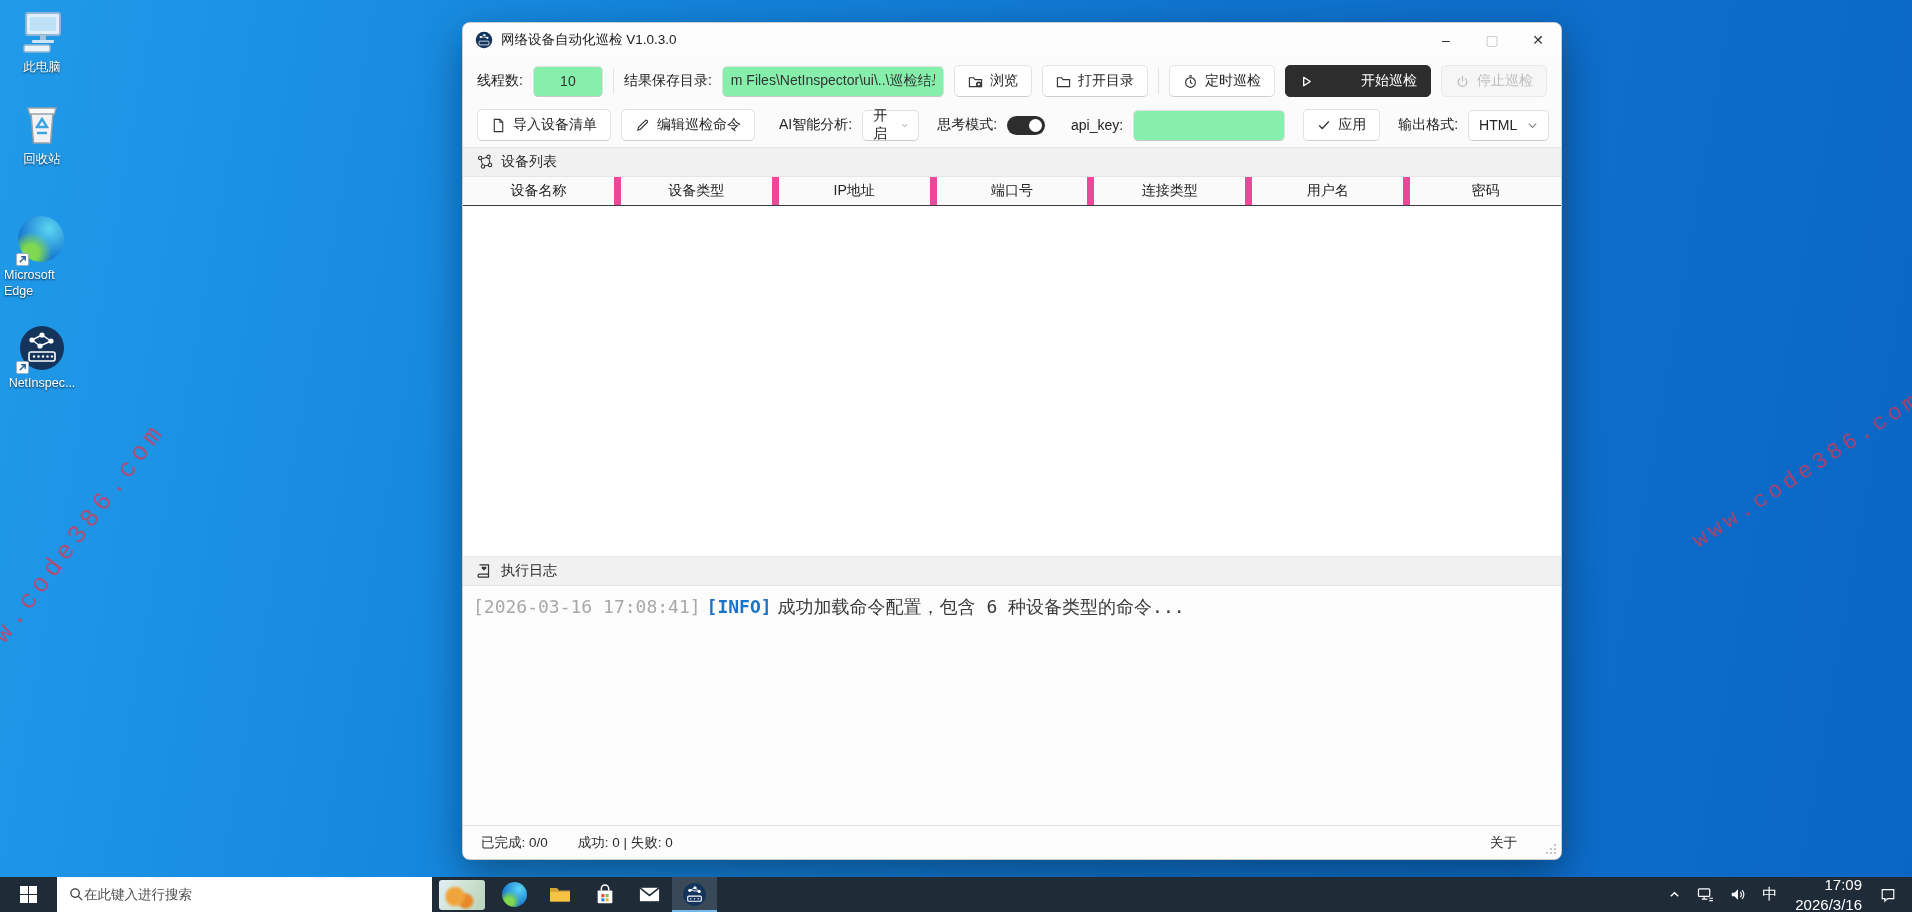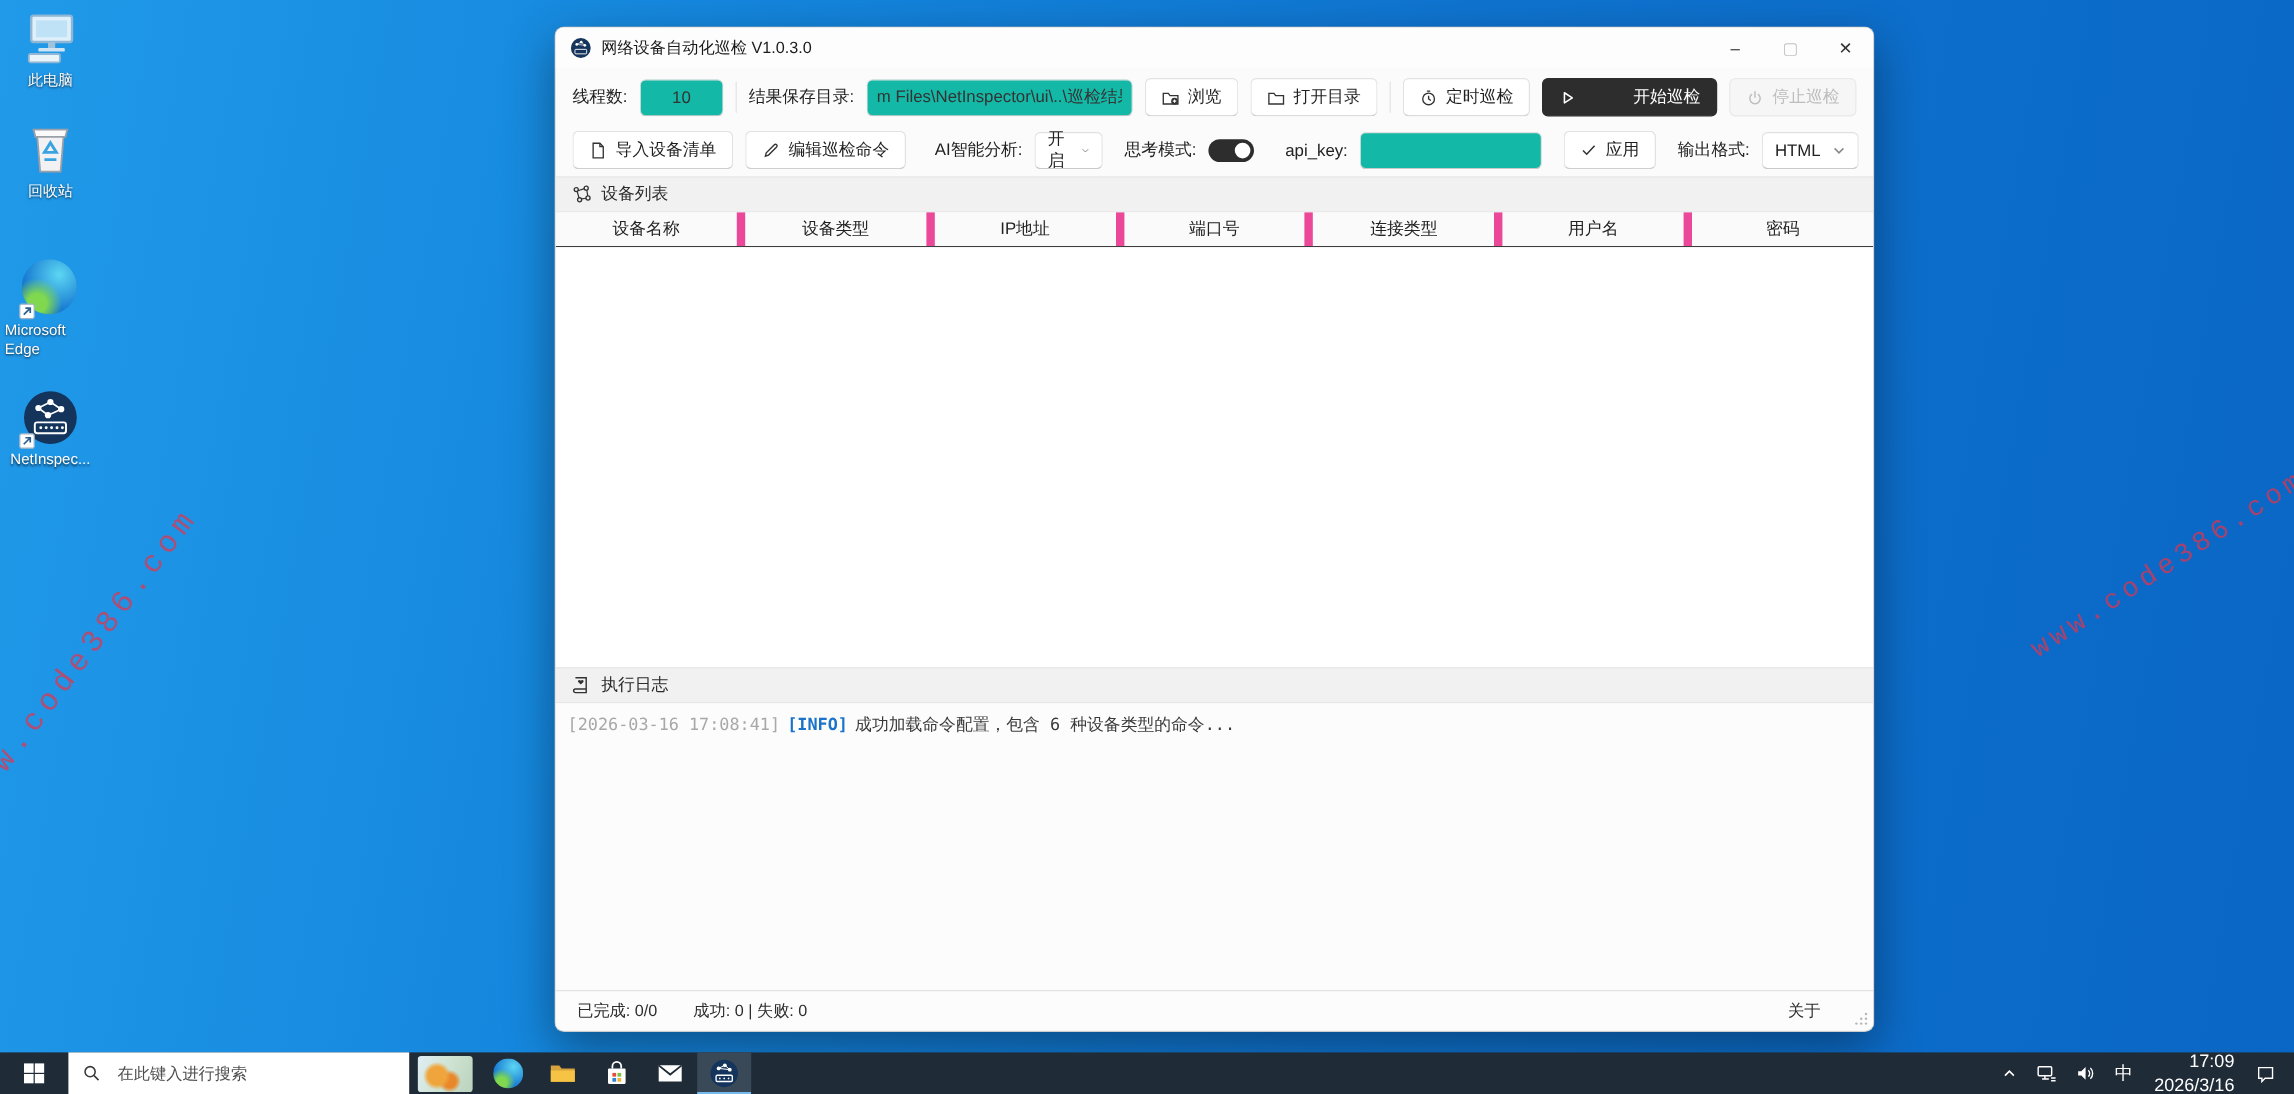--- a/index.html
+++ b/index.html
@@ -38,21 +38,21 @@
   .wctl { margin-left:auto; display:flex; height:100%; }
   .wbtn { width:46px; height:100%; display:flex; align-items:center; justify-content:center;
     font-size:14px; color:#333; }
   .wbtn.max { color:#c3c3c3; }
 
   .toolbar { display:flex; align-items:center; gap:10px; padding:6px 14px; flex:none; }
   .toolbar.r1 { padding-top:8px; }
   .tlabel { font-size:14px; color:#222; white-space:nowrap; }
   .vdiv { width:1px; height:26px; background:#e3e3e3; flex:none; }
 
-  .tinput { height:31px; background:#14b8a6; border:1px solid #e0e0e0; border-bottom:1px solid #c9c9c9;
+  .tinput { height:31px; background:#86efac; border:1px solid #e0e0e0; border-bottom:1px solid #c9c9c9;
     border-radius:5px; font-size:14px; color:#333; padding:0 8px; font-family:inherit; }
   .tinput.thread { width:70px; text-align:center; }
   .tinput.path { width:225px; color:#333; }
   .tinput.apikey { width:152px; }
 
   .btn { height:32px; display:inline-flex; align-items:center; gap:7px; padding:0 13px;
     background:#fff; border:1px solid #e2e2e2; border-bottom:1px solid #cfcfcf; border-radius:5px;
     font-size:14px; color:#1f1f1f; white-space:nowrap; cursor:default; }
   .btn svg { flex:none; }
   .btn.primary { background:#2d2d2d; border-color:#2d2d2d; color:#fff;gap:47px; }
@@ -69,37 +69,37 @@
     display:flex; align-items:center; gap:8px; padding:0 14px; flex:none; }
   .secbar .stxt { font-size:14px; color:#2b2b2b; }
 
   .thead { height:29px; display:flex; background:#fafafa; border-bottom:1px solid #3c3c3c; flex:none; }
   .th { flex:1; display:flex; align-items:center; justify-content:center; font-size:14px; color:#222;
     border-right:7px solid #ec4899; }
   .th:last-child { border-right:none; }
   .tbody { flex:1; background:#fff; }
 
   .logarea { height:239px; background:#fcfcfc; padding:9px 10px; flex:none; overflow:hidden;
-    font-family:"DejaVu Sans Mono","Liberation Mono",monospace; font-size:14px; }
+    font-family:"DejaVu Sans Mono","Liberation Mono",monospace; font-size:18px; }
   .logline { white-space:nowrap; }
   .log-ts { color:#a8a8a8; }
   .log-lvl { color:#1a73c9; font-weight:bold; margin-left:6px; }
   .log-msg { color:#3a3a3a; margin-left:6px; }
 
   .statusbar { height:34px; border-top:1px solid #e2e2e2; background:#fcfcfc; display:flex;
     align-items:center; padding:0 18px; font-size:13.5px; color:#2d2d2d; flex:none; position:relative; }
   .statusbar .gap { width:30px; }
   .about { margin-left:auto; margin-right:26px; }
   .grip { position:absolute; right:4px; bottom:4px; }
 
   
   .taskbar { position:absolute; left:0; bottom:0; width:1912px; height:35px; background:#202b38;
     display:flex; align-items:center; color:#eee; }
   .tb-start { width:57px; height:35px; display:flex; align-items:center; justify-content:center; }
-  .tb-search { width:284px; height:35px; background:#fff; display:flex; align-items:center; gap:14px;
+  .tb-search { width:375px; height:35px; background:#fff; display:flex; align-items:center; gap:0;
     padding:0 12px; }
   .tb-search .ph { font-size:13.5px; color:#4d4d4d; }
   .tb-widget { width:60px; height:35px; display:flex; align-items:center; justify-content:center; }
   .widget-img { width:46px; height:30px; border-radius:3px;
     background: radial-gradient(circle at 35% 55%, #f0a43c 0 22%, rgba(0,0,0,0) 34%),
                radial-gradient(circle at 58% 70%, #e8882b 0 16%, rgba(0,0,0,0) 28%),
                linear-gradient(115deg,#dfeef6 0%,#cfe3d2 50%,#b9d3bc 100%); }
   .tb-app { width:45px; height:35px; display:flex; align-items:center; justify-content:center; position:relative; }
   .tb-app.active { background:#3a4958; box-shadow:inset 0 -2px 0 #76b9ed; }
   .tb-edge { width:25px; height:25px; border-radius:50%;

